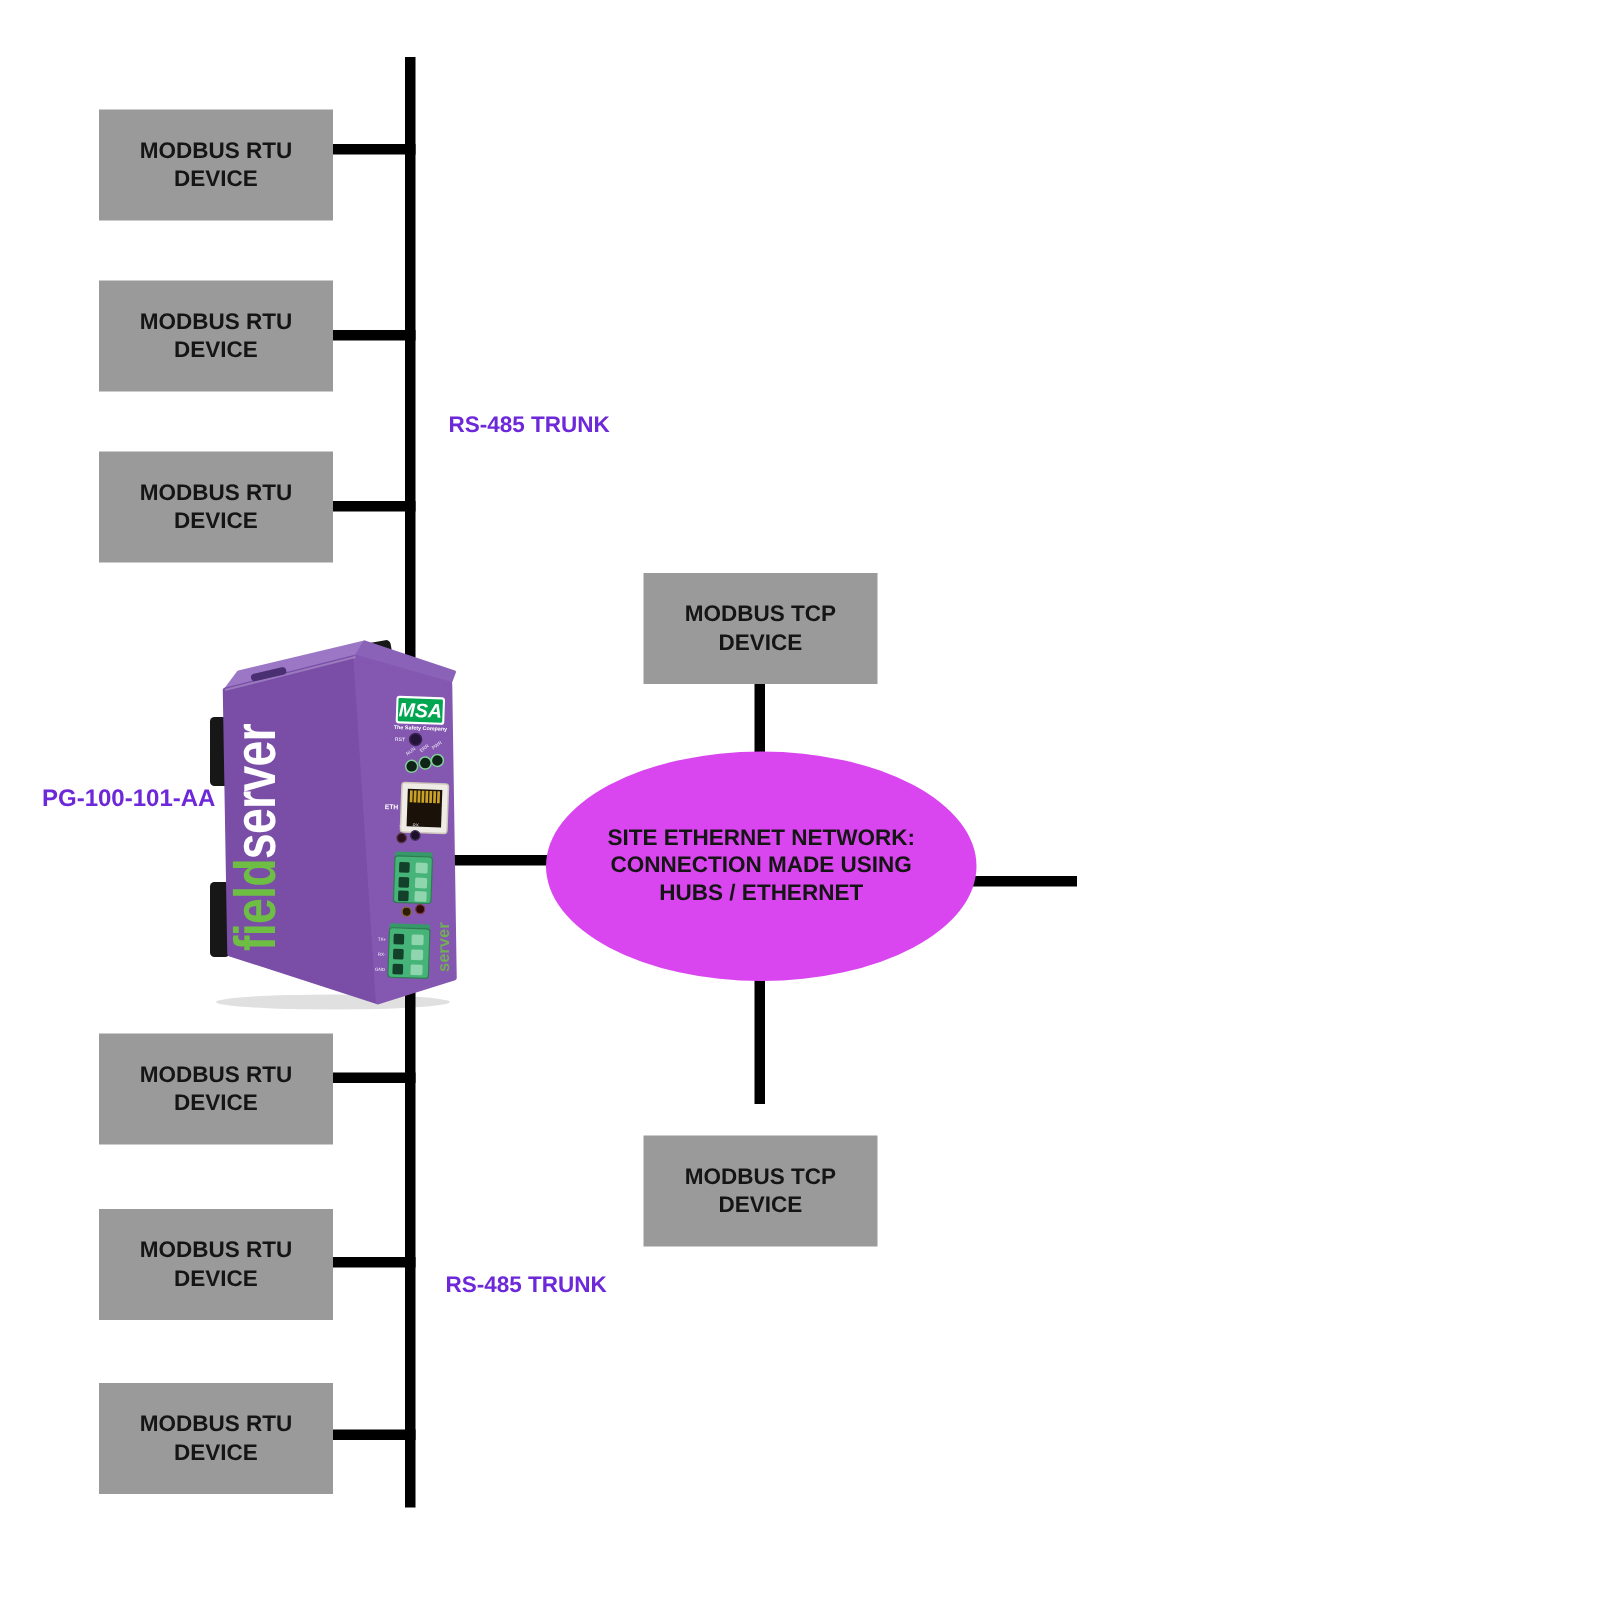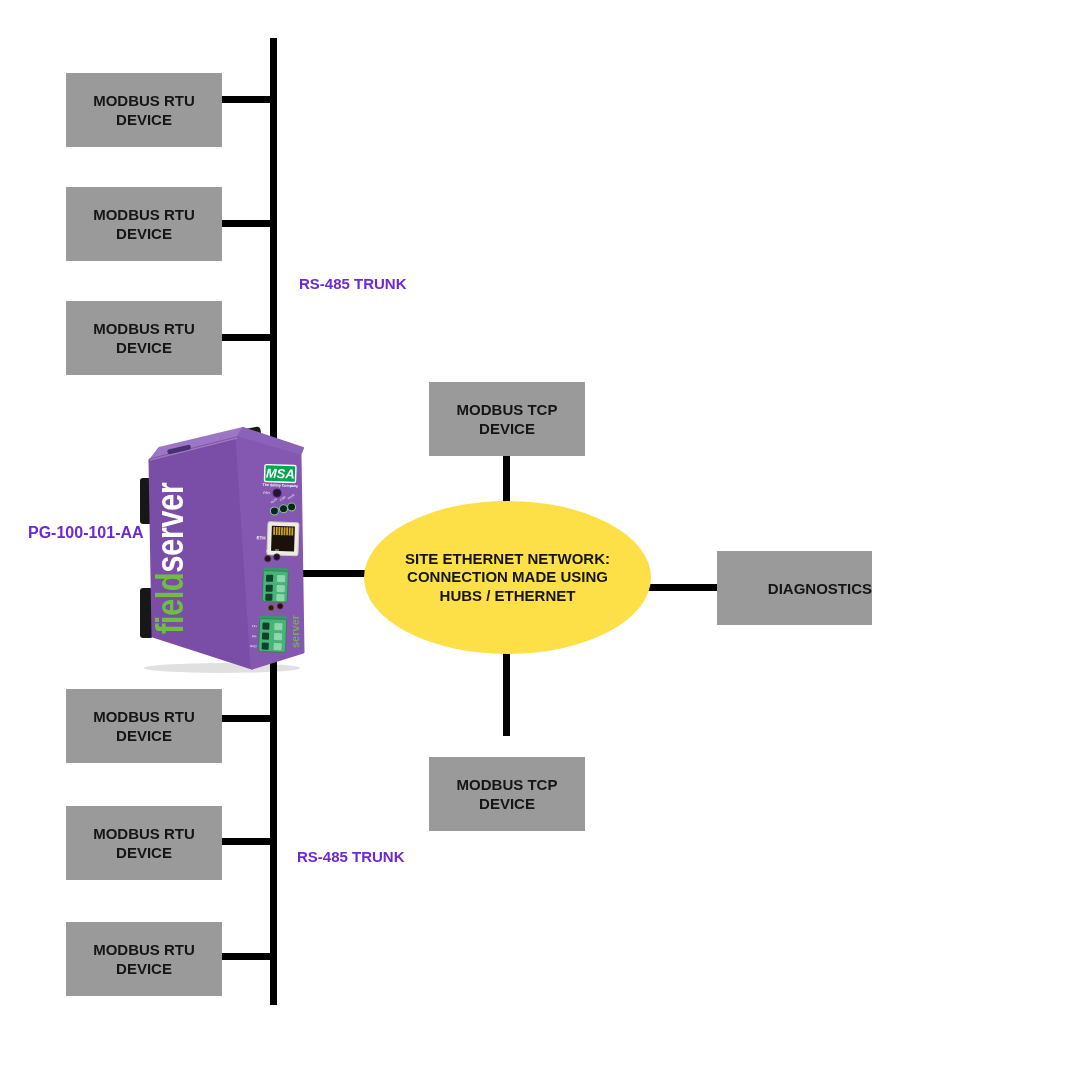--- a/index.html
+++ b/index.html
@@ -1,25 +1,25 @@
 <!DOCTYPE html>
 <html><head>
 <meta charset="utf-8">
 <style>
   html,body{margin:0;padding:0;background:#fff;}
   #canvas{position:relative;width:1080px;height:1080px;background:#ffffff;overflow:hidden;
           font-family:"Liberation Sans", sans-serif;}
   .node{position:absolute;background:#9a9a9a;color:#151515;display:flex;align-items:center;
-        justify-content:flex-end;text-align:center;font-weight:bold;font-size:15px;line-height:19px;}
+        justify-content:flex-start;text-align:center;font-weight:bold;font-size:15px;line-height:19px;}
   .rtu,.tcp{left:66px;width:156px;height:74px;padding:0 8px;box-sizing:border-box;}
   .tcp{left:429px;margin-top:24px;}
   .line{position:absolute;background:#000;}
   .lbl{position:absolute;color:#6d28d9;font-weight:bold;font-size:15px;white-space:nowrap;text-align:center;}
   #cloud{position:absolute;left:364px;top:501px;width:287px;height:153px;border-radius:50%;
-         background:#fde047;display:flex;flex-direction:column;align-items:center;justify-content:center;
+         background:#d946ef;display:flex;flex-direction:column;align-items:center;justify-content:center;
          color:#151515;font-weight:bold;font-size:15px;line-height:18.5px;text-align:center;}
   #diagBox{left:717px;top:551px;width:155px;height:74px;font-size:15px;}
   #gw{position:absolute;left:137px;top:422px;width:172px;height:252px;}
   text{font-family:"Liberation Sans", sans-serif;}
 </style>
 </head>
 <body>
 
 <div id="canvas">
 
@@ -55,23 +55,20 @@
       <span>MODBUS RTU DEVICE</span>
     </div>
 
   <div class="node tcp" style="top:358px;">
       <span>MODBUS TCP DEVICE</span>
     </div>
   <div class="node tcp" style="top:733px;">
       <span>MODBUS TCP DEVICE</span>
     </div>
 
-  <div class="node" id="diagBox">
-      <span>DIAGNOSTICS</span>
-    </div>
 
   <div id="cloud">
     <span>SITE ETHERNET NETWORK:</span>
     <span>CONNECTION MADE USING</span>
     <span>HUBS / ETHERNET</span>
   </div>
 
   <div class="lbl" style="left:299px;top:275px;">RS-485 TRUNK</div>
   <div class="lbl" style="left:297px;top:848px;">RS-485 TRUNK</div>
 

